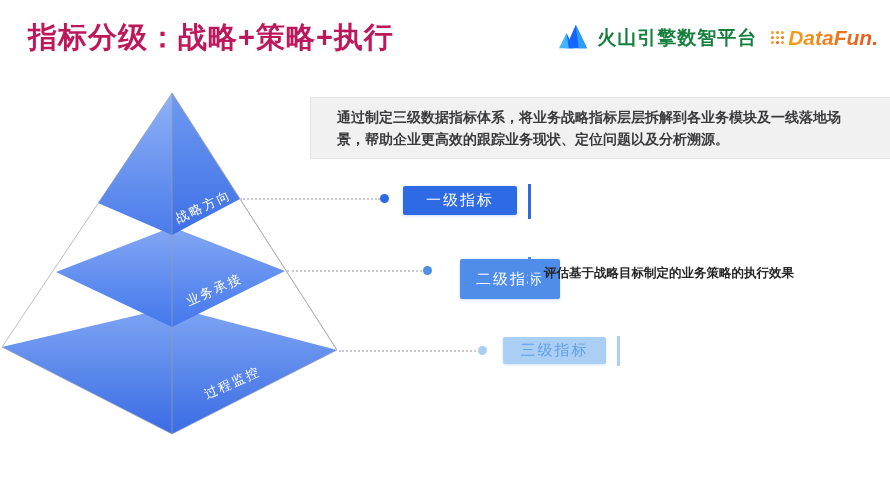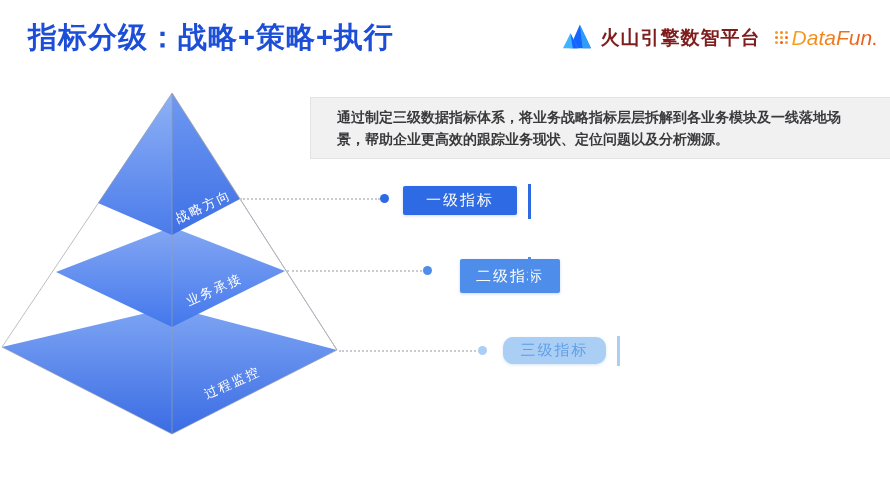--- a/index.html
+++ b/index.html
@@ -3,34 +3,34 @@
 <meta charset="utf-8">
 <style>
   html,body{margin:0;padding:0;background:#fff;}
   .canvas{
     position:relative;width:890px;height:500px;background:#ffffff;
     font-family:"Liberation Sans","DejaVu Sans",sans-serif;overflow:hidden;
   }
   
   .title{
     position:absolute;left:28px;top:18px;font-size:29px;font-weight:700;
-    color:#1d4ed8;letter-spacing:1px;
+    color:#be185d;letter-spacing:1px;
   }
   .logo-group{position:absolute;right:12px;top:22px;display:flex;align-items:center;gap:14px;}
   .volc-logo{display:flex;align-items:center;gap:7px;}
-  .volc-text{font-size:19px;font-weight:600;color:#7f1d1d;letter-spacing:1px;}
+  .volc-text{font-size:19px;font-weight:600;color:#15803d;letter-spacing:1px;}
   .datafun-logo{display:flex;align-items:center;gap:2px;}
   .df-dots{display:grid;grid-template-columns:repeat(3,4px);grid-auto-rows:4px;gap:1px;margin-right:1px;}
   .df-dots i{width:3px;height:3px;border-radius:50%;background:#f6a21c;}
   .df-dots i:nth-child(2){background:#f18b1e;}
   .df-dots i:nth-child(4){background:#ef7f20;}
   .df-dots i:nth-child(6){background:#ea6a21;}
   .df-dots i:nth-child(8){background:#e65c22;}
   .df-text{
-    font-size:21px;font-weight:400;font-style:italic;
+    font-size:21px;font-weight:700;font-style:italic;
     background:linear-gradient(90deg,#f6a01b,#e8531e);
     -webkit-background-clip:text;background-clip:text;color:transparent;
   }
   
   .intro-box{
     position:absolute;left:310px;top:97px;width:528px;background:#f1f1f2;
     border:1px solid #e3e3e5;padding:8px 26px;font-size:14px;line-height:1.58;
     color:#3a3a3c;font-weight:600;
   }
   
@@ -129,21 +129,24 @@
     <text class="pyr-label" x="232" y="302" text-anchor="middle" transform="rotate(-24 232 297)">过程监控</text>
   </svg>
 
   <div class="connector" style="left:240px;top:198px;width:140px;"></div>
   <div class="conn-dot c-l1" style="left:380px;top:194px;"></div>
   <div class="lvl-btn btn-l1" style="left:403px;top:186px;width:114px;height:29px;">一级指标</div>
   <div class="divider c-l1" style="left:528px;top:184px;height:35px;"></div>
 
   <div class="connector" style="left:287px;top:270px;width:135px;"></div>
   <div class="conn-dot c-l2" style="left:423px;top:266px;"></div>
-  <div class="lvl-btn btn-l2" style="left:460px;top:259px;width:100px;height:34px;font-family:Liberation Mono, monospace;">二级指标</div>
+  <div class="lvl-btn btn-l2" style="left:460px;top:259px;width:100px;height:40px;font-family:Liberation Mono, monospace;">二级指标</div>
   <div class="divider c-l2" style="left:528px;top:257px;height:31px;"></div>
+  <div class="row-desc" style="left:544px;top:264px;width:330px;">
+    <span>评估基于战略目标制定的业务策略的执行效果</span><b></b>
+  </div>
 
   <div class="connector" style="left:339px;top:350px;width:137px;"></div>
   <div class="conn-dot c-l3" style="left:478px;top:346px;"></div>
-  <div class="lvl-btn btn-l3" style="left:503px;top:337px;width:103px;height:27px;border-radius:10px;">三级指标</div>
+  <div class="lvl-btn btn-l3" style="left:503px;top:337px;width:103px;height:27px;">三级指标</div>
   <div class="divider c-l3" style="left:617px;top:336px;height:30px;"></div>
 
 </div>
 
 </body></html>

